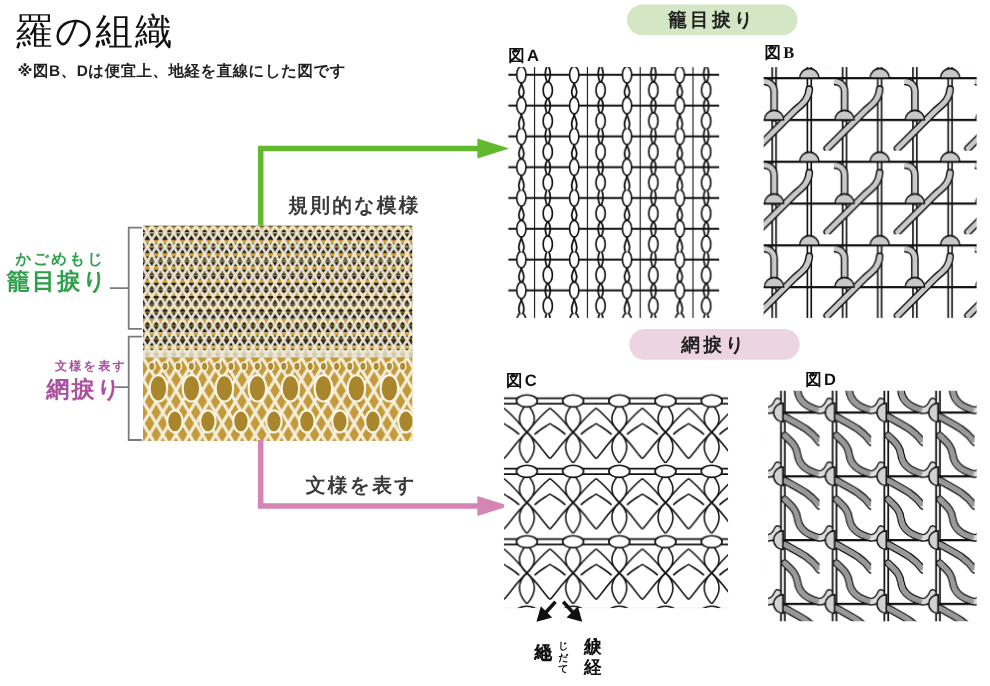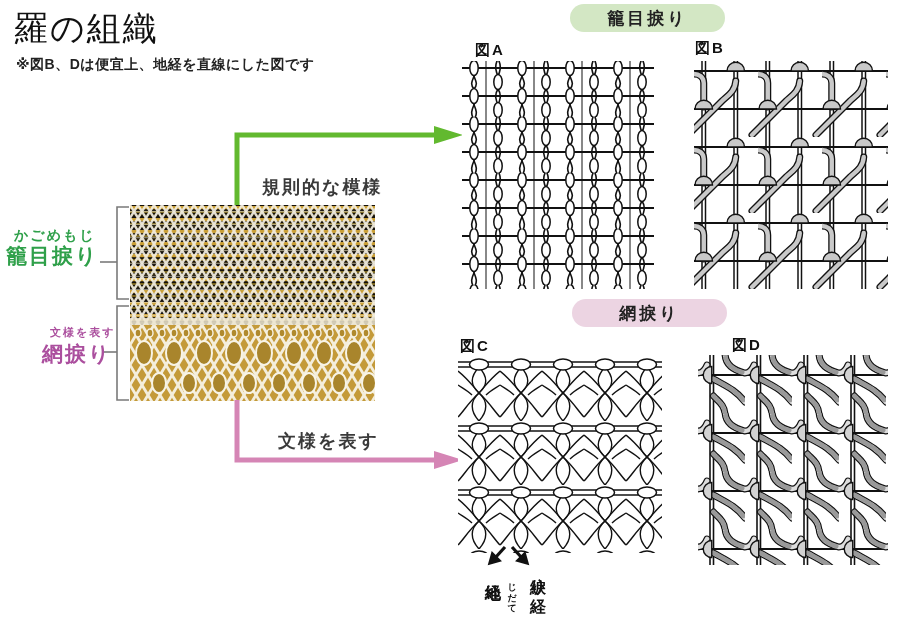--- a/index.html
+++ b/index.html
@@ -114,22 +114,22 @@
   </svg>
   <div class="abs flowtext" style="left:262px;top:143px;margin-top:32px;">規則的な模様</div>
 
   <svg class="abs" style="left:230px;top:398px;" width="240" height="80" viewBox="0 0 240 80">
     <polyline points="7,2 7,62 206,62" fill="none" stroke="#d585b5" stroke-width="5"></polyline>
     <polygon points="204,53 233,62 204,71" fill="#d585b5"></polygon>
   </svg>
   <div class="abs flowtext" style="left:278px;top:429px;">文様を表す</div>
 
   <div class="abs badge badge-green" style="left:570px;top:4px;">籠目捩り</div>
-  <div class="abs figlabel" style="left:475px;top:41px;">図A</div>
-  <div class="abs figlabel" style="left:695px;top:39px;">図B</div>
+  <div class="abs figlabel" style="left:462px;top:41px;">図A</div>
+  <div class="abs figlabel" style="left:695px;top:39px;font-family:Liberation Serif, serif;">図B</div>
 
   <svg class="abs" style="left:462px;top:61px;" width="192" height="228" viewBox="0 0 192 228">
     <defs>
       <pattern id="pa" width="48" height="56" patternUnits="userSpaceOnUse">
         <rect width="48" height="56" fill="#fff"></rect>
         <line x1="24" y1="0" x2="24" y2="56" stroke="#111" stroke-width="1"></line>
         <line x1="0" y1="7" x2="48" y2="7" stroke="#111" stroke-width="1.8"></line>
         <line x1="0" y1="35" x2="48" y2="35" stroke="#111" stroke-width="1.8"></line>
         <path d="M12,-2 C20,12 4,20 12,28 C20,40 4,48 12,58" fill="none" stroke="#111" stroke-width="1.6"></path>
         <path d="M12,-2 C4,12 20,20 12,28 C4,40 20,48 12,58" fill="none" stroke="#111" stroke-width="1.6"></path>

